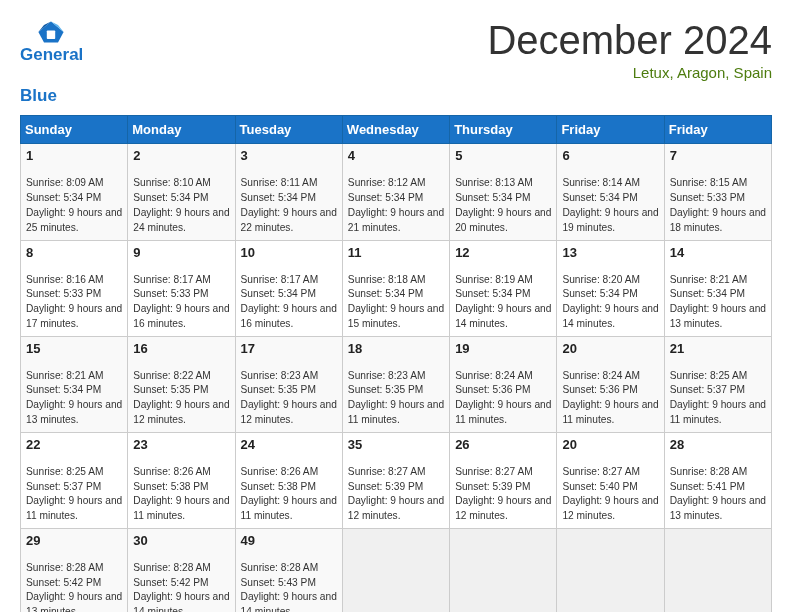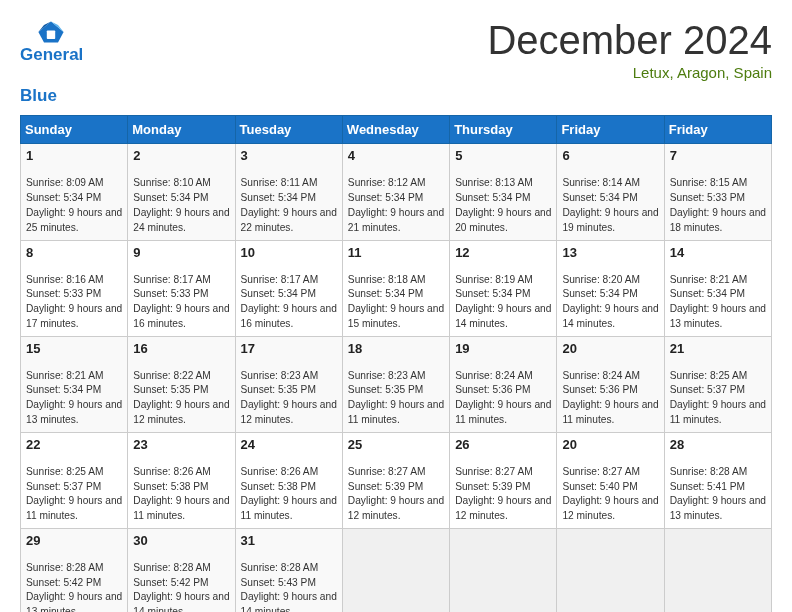--- a/index.html
+++ b/index.html
@@ -226,21 +226,21 @@
           </td>
           <td>
             <span class="day-num">23</span>
         <div class="day-info">Sunrise: 8:26 AM<br>Sunset: 5:38 PM<br>Daylight: 9 hours and 11 minutes.</div>
           </td>
           <td>
             <span class="day-num">24</span>
         <div class="day-info">Sunrise: 8:26 AM<br>Sunset: 5:38 PM<br>Daylight: 9 hours and 11 minutes.</div>
           </td>
           <td>
-            <span class="day-num">25</span>
+            <span class="day-num">35</span>
         <div class="day-info">Sunrise: 8:27 AM<br>Sunset: 5:39 PM<br>Daylight: 9 hours and 12 minutes.</div>
           </td>
           <td>
             <span class="day-num">26</span>
         <div class="day-info">Sunrise: 8:27 AM<br>Sunset: 5:39 PM<br>Daylight: 9 hours and 12 minutes.</div>
           </td>
           <td>
             <span class="day-num">20</span>
         <div class="day-info">Sunrise: 8:27 AM<br>Sunset: 5:40 PM<br>Daylight: 9 hours and 12 minutes.</div>
           </td>
@@ -252,21 +252,21 @@
         <tr>
           <td>
             <span class="day-num">29</span>
         <div class="day-info">Sunrise: 8:28 AM<br>Sunset: 5:42 PM<br>Daylight: 9 hours and 13 minutes.</div>
           </td>
           <td>
             <span class="day-num">30</span>
         <div class="day-info">Sunrise: 8:28 AM<br>Sunset: 5:42 PM<br>Daylight: 9 hours and 14 minutes.</div>
           </td>
           <td>
-            <span class="day-num">31</span>
+            <span class="day-num">49</span>
         <div class="day-info">Sunrise: 8:28 AM<br>Sunset: 5:43 PM<br>Daylight: 9 hours and 14 minutes.</div>
           </td>
           <td class="empty-cell"></td>
           <td class="empty-cell"></td>
           <td class="empty-cell"></td>
           <td class="empty-cell"></td>
         </tr>
       </tbody>
   </table>
 </div>

